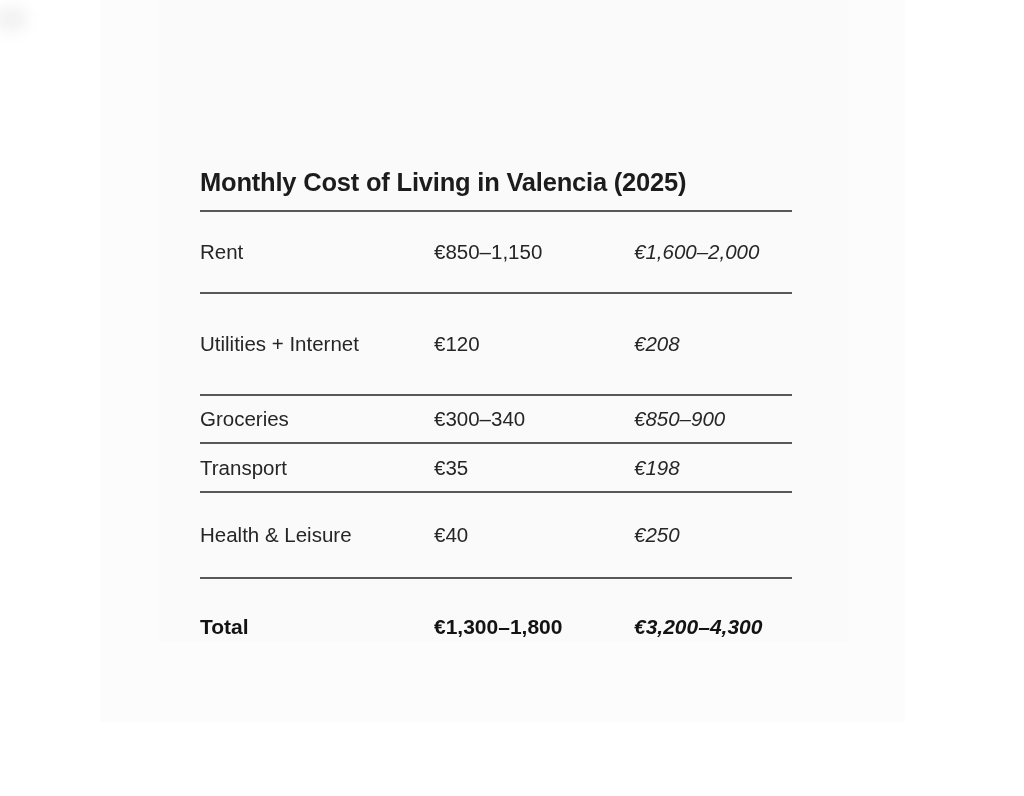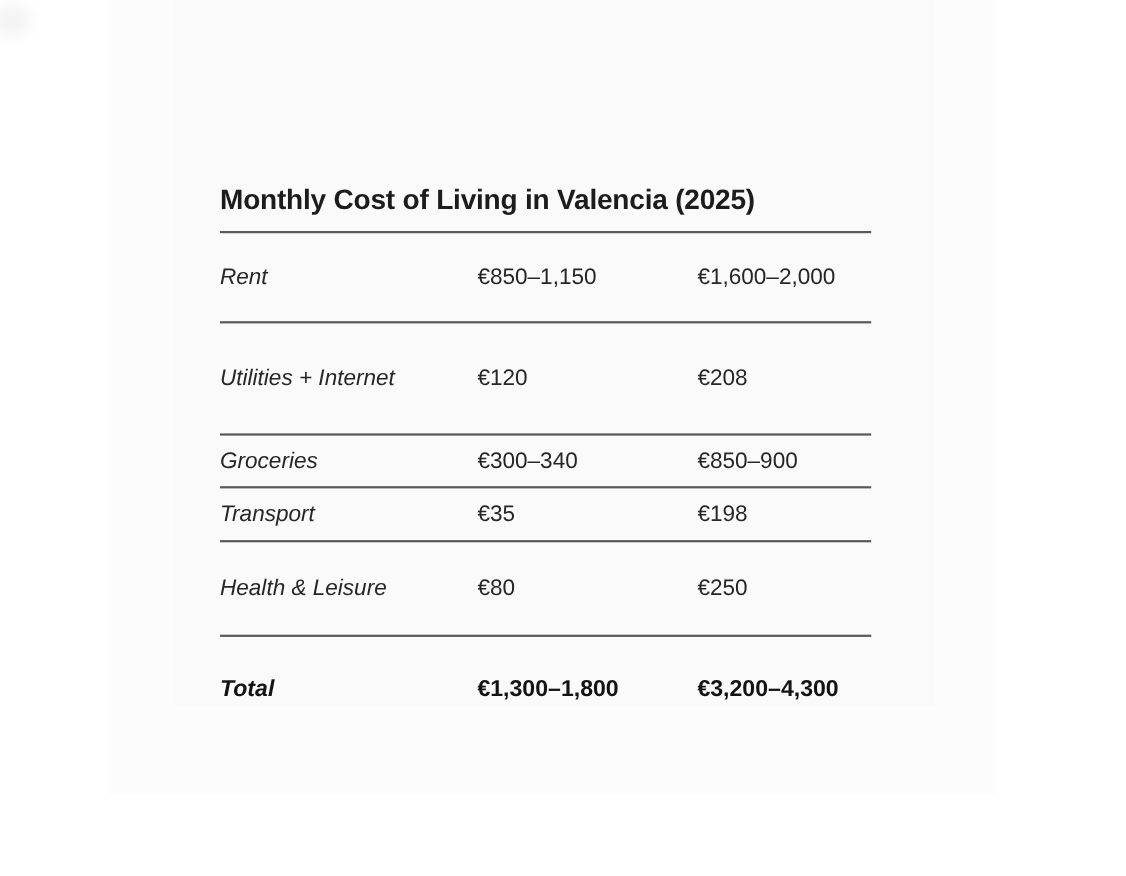--- a/index.html
+++ b/index.html
@@ -79,23 +79,23 @@
     display: flex;
     align-items: center;
     width: 100%;
   }
   .cell {
     font-size: 20.5px;
     color: #262626;
     line-height: 1.2;
     white-space: nowrap;
   }
-  .c-label { width: 234px; flex: 0 0 234px; font-style: italic; }
+  .c-label { width: 234px; flex: 0 0 234px; }
   .c-v1    { width: 200px; flex: 0 0 200px; }
-  .c-v2    { flex: 1 1 auto; }
+  .c-v2    { flex: 1 1 auto; font-style: italic; }
 
   
   .row-rent        { height: 80px; }
   .row-utilities   { height: 100px; }
   .row-groceries   { height: 46px; }
   .row-transport   { height: 47px; }
   .row-health      { height: 84px; }
   .row-total       { height: 64px; }
 
   .row-total .cell {
@@ -147,21 +147,21 @@
   <div class="row row-transport">
     <div class="cell c-label">Transport</div>
     <div class="cell c-v1">€35</div>
     <div class="cell c-v2">€198</div>
   </div>
 
   <div class="divider"></div>
 
   <div class="row row-health">
     <div class="cell c-label">Health &amp; Leisure</div>
-    <div class="cell c-v1">€80</div>
+    <div class="cell c-v1">€40</div>
     <div class="cell c-v2">€250</div>
   </div>
 
   <div class="divider"></div>
 
   <div class="row row-total">
     <div class="cell c-label">Total</div>
     <div class="cell c-v1">€1,300–1,800</div>
     <div class="cell c-v2">€3,200–4,300</div>
   </div>

